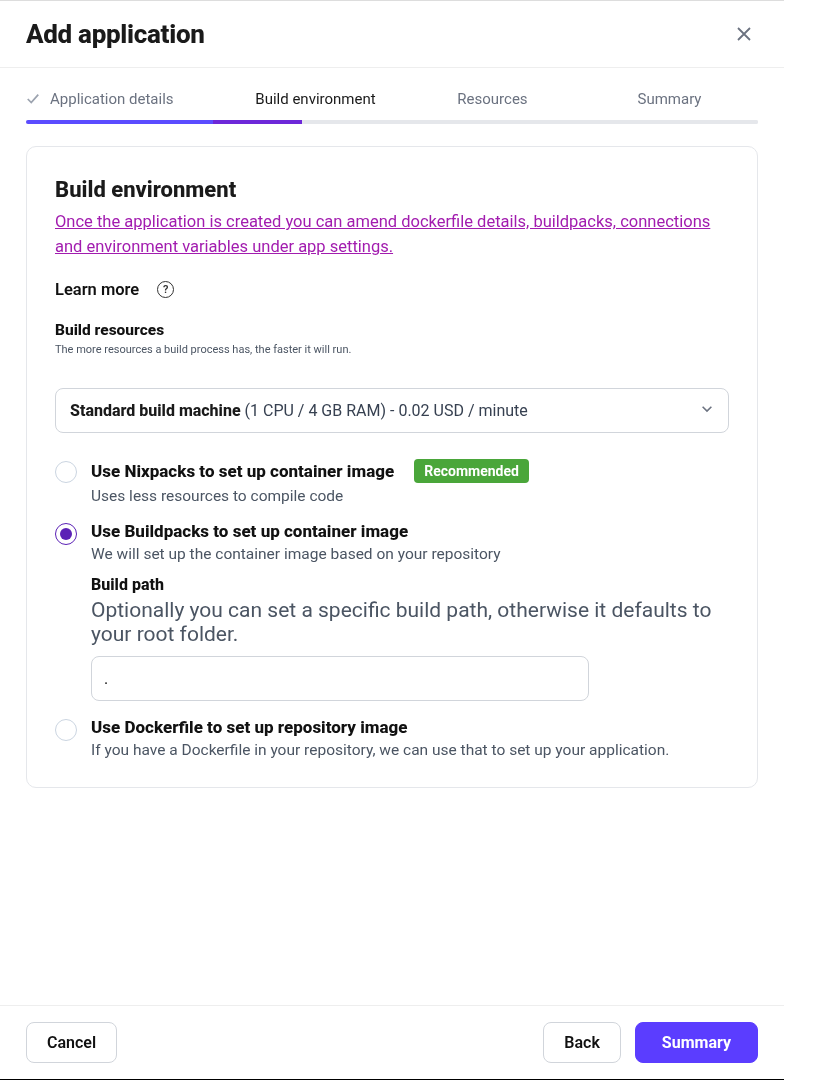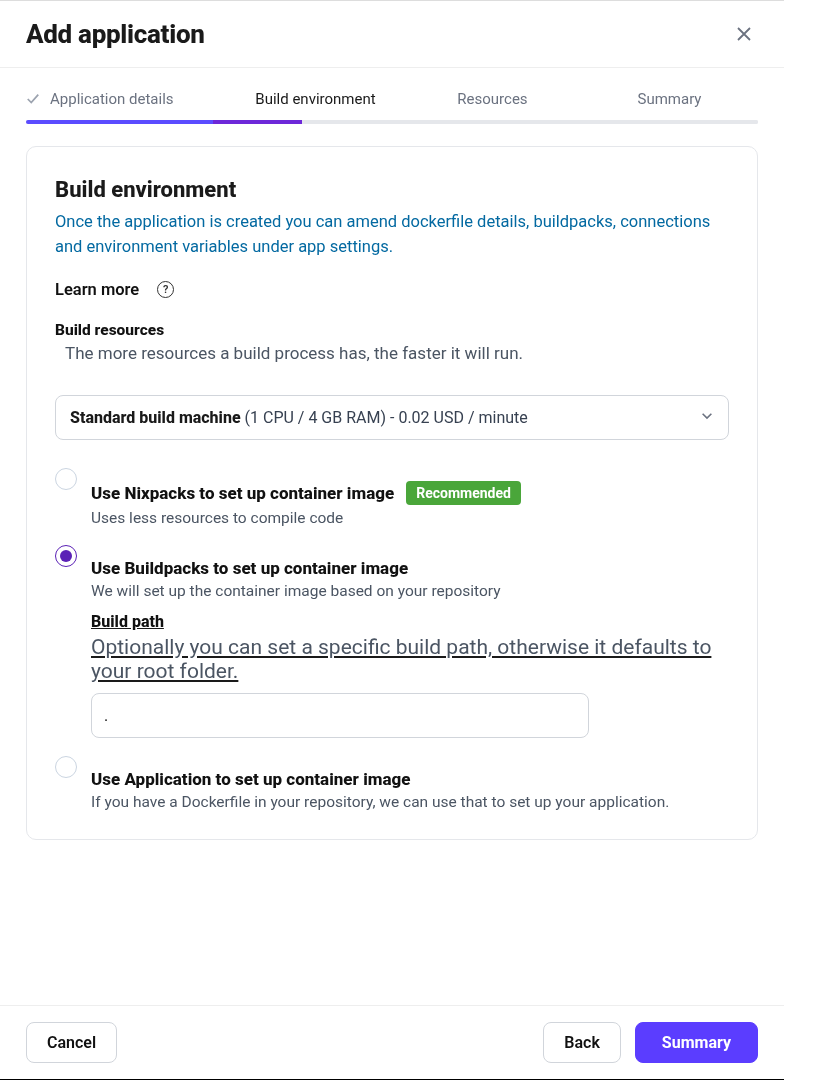--- a/index.html
+++ b/index.html
@@ -83,41 +83,42 @@
     border-radius: 10px;
     padding: 30px 28px 28px 28px;
   }
   .card h2 {
     margin: 0 0 8px 0;
     font-size: 22px;
     font-weight: 800;
   }
   .card p.desc {
     margin: 0 0 20px 0;
-    color: #0369a1;
+    color: #a21caf;
     font-size: 16.5px;
     line-height: 1.5;
+    text-decoration: underline;
   }
   .learn-more {
     display: inline-flex;
     align-items: center;
     gap: 18px;
     font-size: 16.5px;
     font-weight: 600;
     color: #111;
     cursor: pointer;
     margin-bottom: 22px;
   }
   .learn-more .q {
     display:inline-flex;align-items:center;justify-content:center;
     width:17px;height:17px;border:1.4px solid #333;border-radius:50%;
     font-size:11px;line-height:1;color:#333;
   }
   .subhead { font-weight: 800; font-size: 15.5px; margin: 0 0 4px 0; color:#111;}
-  .subdesc { color:#4b5563; font-size:17px; margin: 0 0 14px 10px;}
+  .subdesc { color:#4b5563; font-size:11px; margin: 0 0 14px 0;}
   .select {
     border:1px solid #d1d5db;
     border-radius:8px;
     padding:12px 40px 12px 14px;
     font-size:16px;
     display:flex;align-items:center;justify-content:space-between;
     cursor:pointer;
     position:relative;
     margin-bottom: 26px;
     margin-top: 32px;
@@ -137,28 +138,28 @@
     background:#fff;
   }
   .radio.checked { border-color:#5b21b6; }
   .radio.checked::after {
     content:""; width:12px;height:12px;border-radius:50%;
     background:#5b21b6;
   }
   .opt-body { flex:1; }
   .opt-title {
     font-weight:800; font-size:17px; color:#111;
-    display:flex; align-items:center; gap:12px;margin-top:15px;
+    display:flex; align-items:center; gap:20px;
   }
   .badge {
     background:#4aa63a; color:#fff; font-weight:700;
     font-size:14px; padding:4px 10px; border-radius:4px;text-align:right;
   }
   .opt-desc { color:#4b5563; font-size:15.5px; margin-top:4px; }
-  .opt-section { margin-top:12px;text-decoration:underline; }
+  .opt-section { margin-top:12px; }
   .opt-section-label { font-weight:800; font-size:16px; color:#111; }
   .opt-section-desc { color:#4b5563; font-size:21px; margin:4px 0 10px 0;}
   .textfield {
     width:78%;
     border:1px solid #d1d5db;border-radius:8px;
     padding:12px 12px;font-size:16px;color:#111;
     font-family:inherit;
   }
   .footer {
     border-top:1px solid #eee;
@@ -262,21 +263,21 @@
               <div class="opt-section-desc">Optionally you can set a specific build path, otherwise it defaults to your root folder.</div>
               <input class="textfield" value="." style="">
             </div>
           </div>
         </div>
 
         <div class="option">
           <div class="radio"></div>
           <div class="opt-body">
             <div class="opt-title">
-              <span>Use Application to set up container image</span>
+              <span>Use Dockerfile to set up repository image</span>
             </div>
             <div class="opt-desc">If you have a Dockerfile in your repository, we can use that to set up your application.</div>
           </div>
         </div>
 
       </div>
     </div>
   </div>
 
   <div class="footer">

